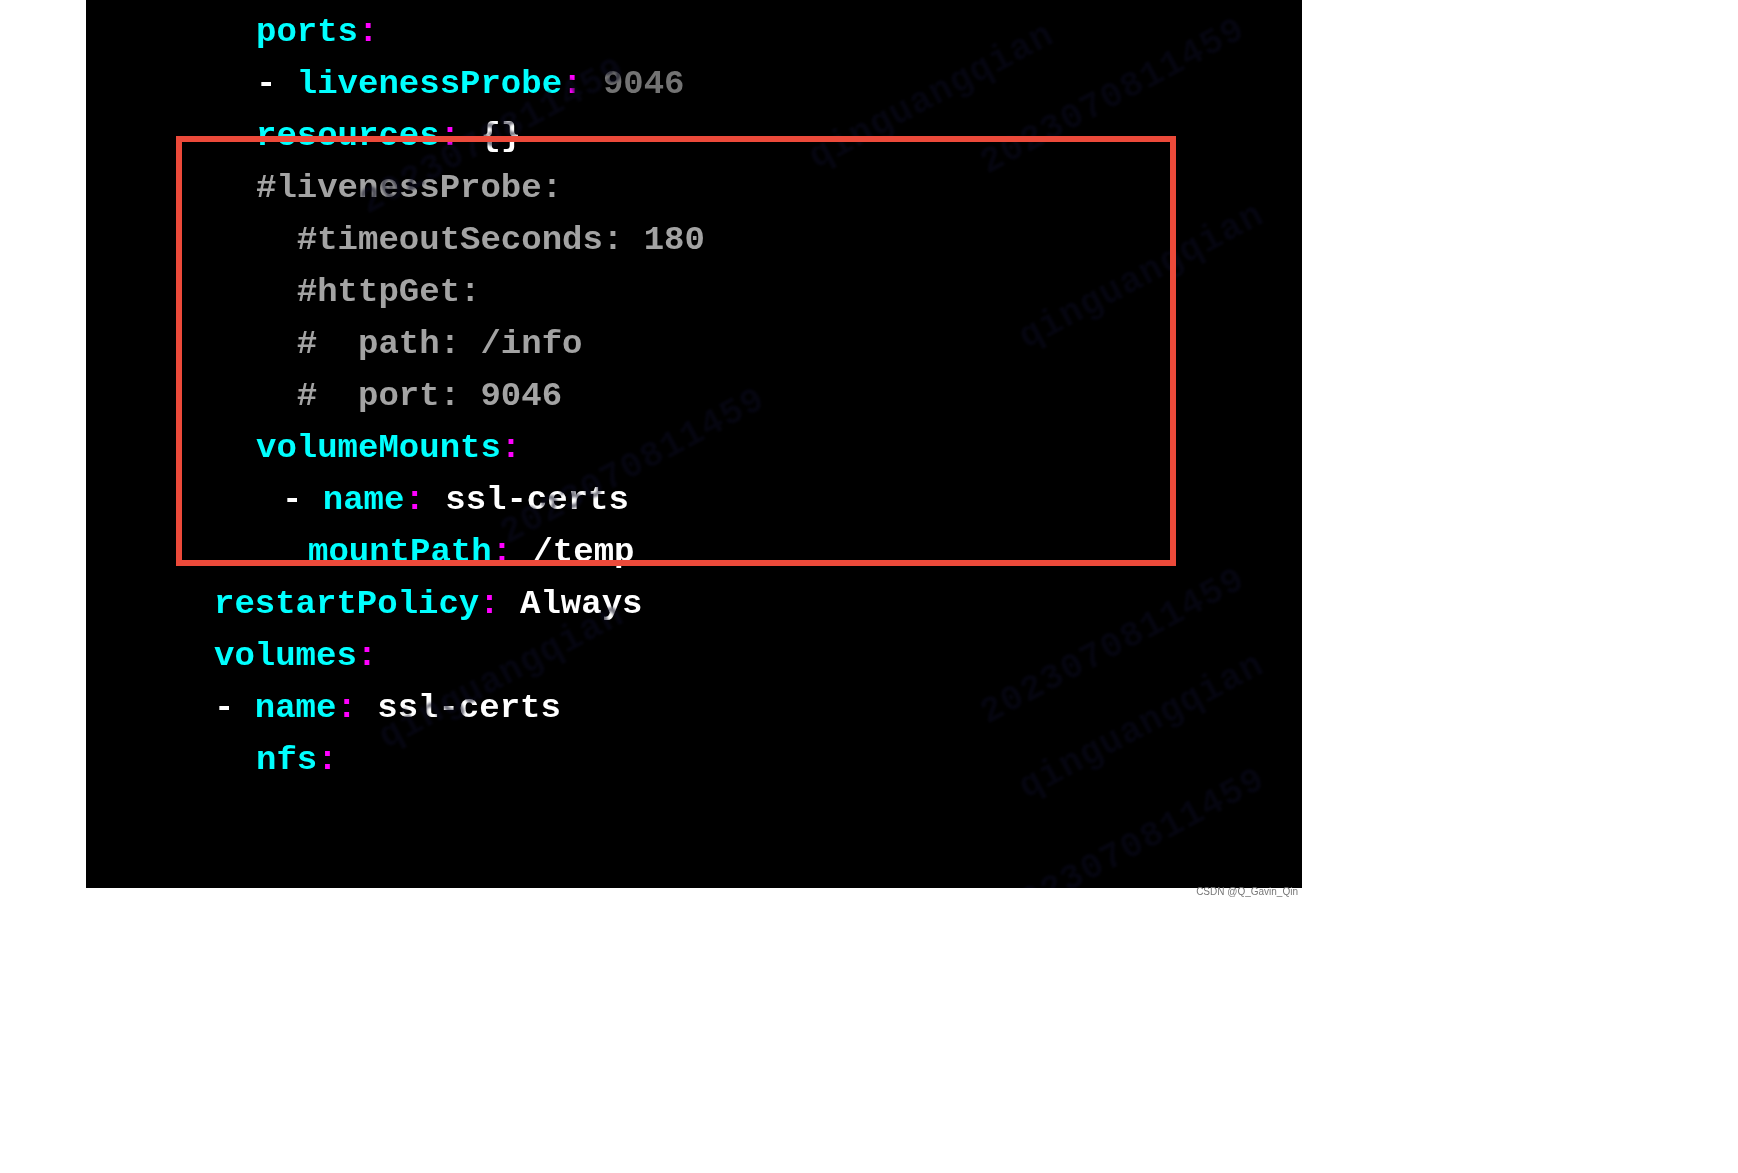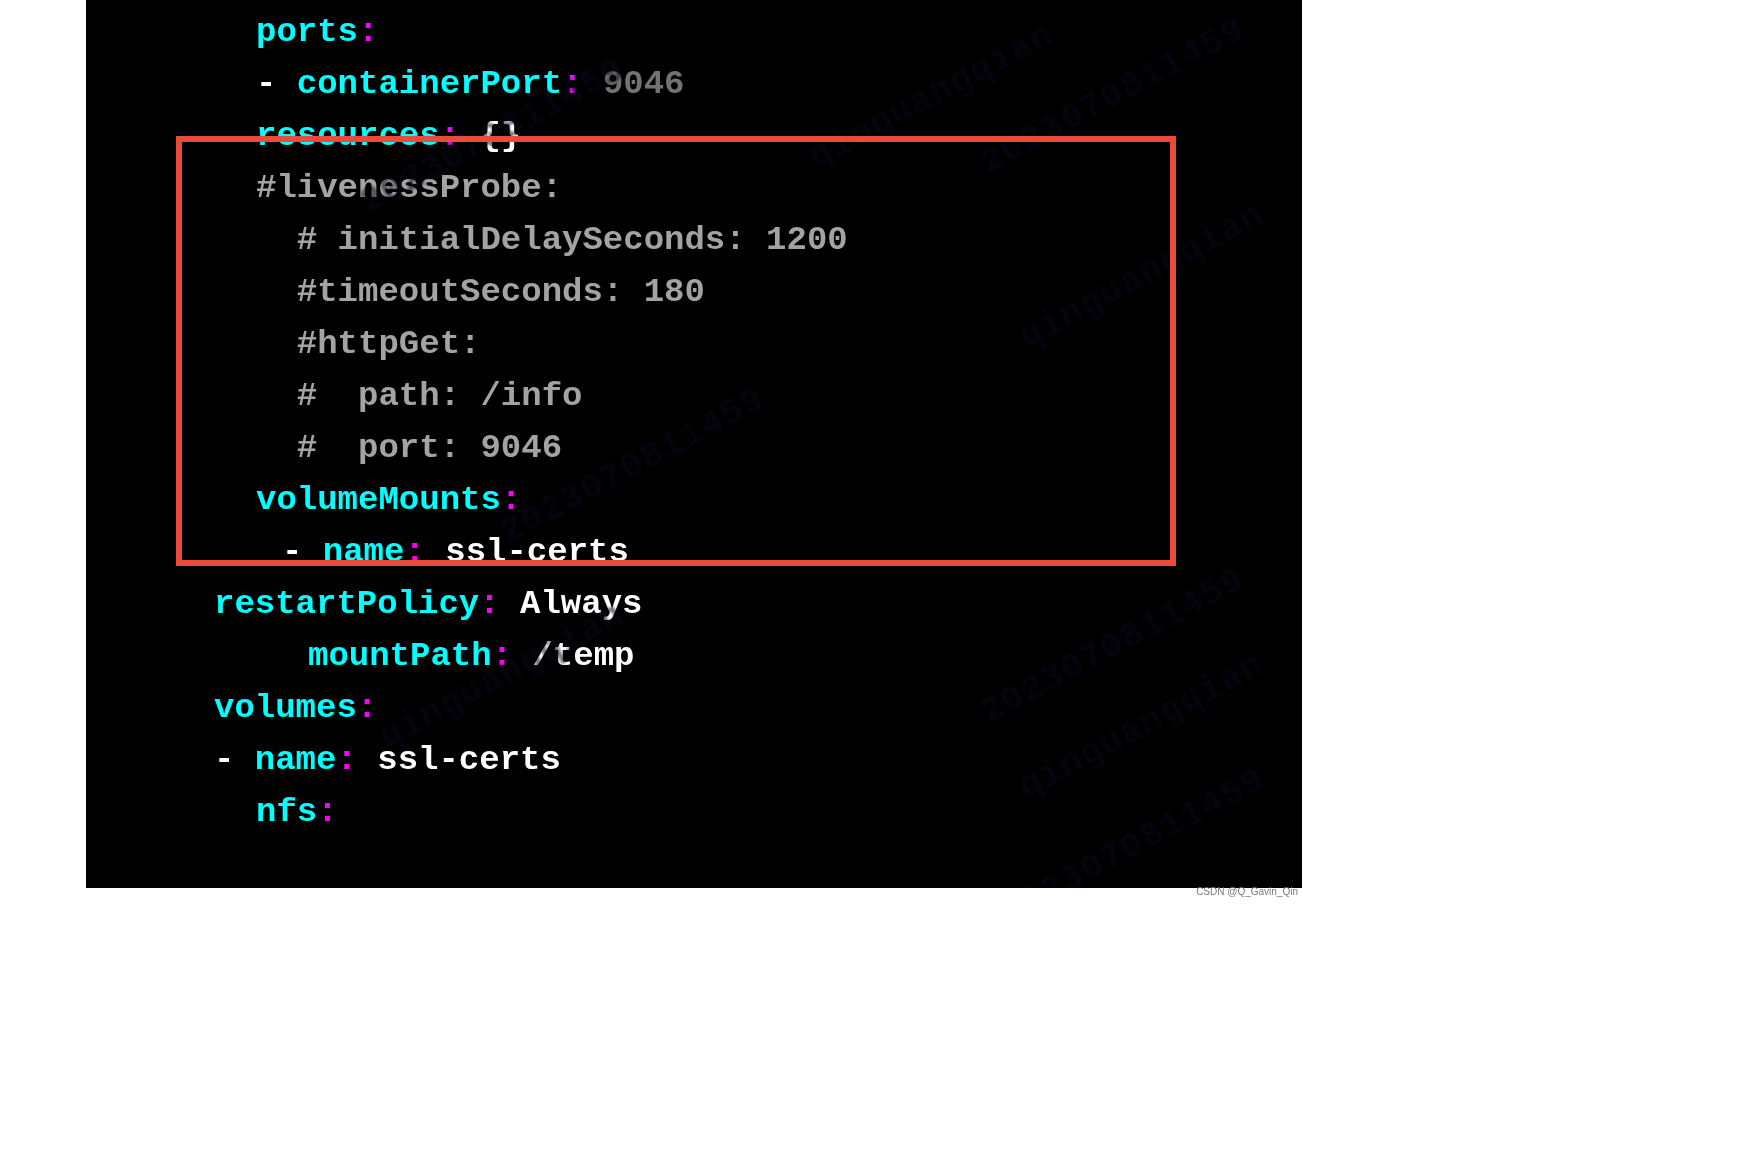--- a/index.html
+++ b/index.html
@@ -73,39 +73,38 @@
     .ind0 { padding-left: 128px; }
   </style>
 </head>
 <body>
 
 <div class="terminal">
   <div class="code-container">
 
     <div class="line ind1"><span class="cyan">ports</span><span class="magenta">:</span></div>
 
-    <div class="line ind1"><span class="white">- </span><span class="cyan">containerPort</span><span class="magenta">: </span><span class="red">9046</span></div>
+    <div class="line ind1"><span class="white">- </span><span class="cyan">livenessProbe</span><span class="magenta">: </span><span class="red">9046</span></div>
 
     <div class="line ind1"><span class="cyan">resources</span><span class="magenta">: </span><span class="white">{}</span></div>
 
     <div class="line ind1"><span class="blue">#livenessProbe:</span></div>
-    <div class="line ind1"><span class="blue">  # initialDelaySeconds: 1200</span></div>
     <div class="line ind1"><span class="blue">  #timeoutSeconds: 180</span></div>
     <div class="line ind1"><span class="blue">  #httpGet:</span></div>
     <div class="line ind1"><span class="blue">  #  path: /info</span></div>
     <div class="line ind1"><span class="blue">  #  port: 9046</span></div>
 
 
     <div class="line ind1"><span class="cyan">volumeMounts</span><span class="magenta">:</span></div>
 
     <div class="line ind2"><span class="white">- </span><span class="cyan">name</span><span class="magenta">: </span><span class="white">ssl-certs</span></div>
 
+    <div class="line ind3"><span class="cyan">mountPath</span><span class="magenta">: </span><span class="white">/temp</span></div>
+
     <div class="line ind0"><span class="cyan">restartPolicy</span><span class="magenta">: </span><span class="white">Always</span></div>
-
-    <div class="line ind3"><span class="cyan">mountPath</span><span class="magenta">: </span><span class="white">/temp</span></div>
 
     <div class="line ind0"><span class="cyan">volumes</span><span class="magenta">:</span></div>
 
     <div class="line ind0"><span class="white">- </span><span class="cyan">name</span><span class="magenta">: </span><span class="white">ssl-certs</span></div>
 
     <div class="line ind0"><span class="white" style="padding-left:42px"></span><span class="cyan">nfs</span><span class="magenta">:</span></div>
 
     <div class="redbox" style="left:90px; top:130px; width:1000px; height:430px;"></div>
 
     <div class="watermark" style="left:260px; top:110px;">2023070811459</div>

